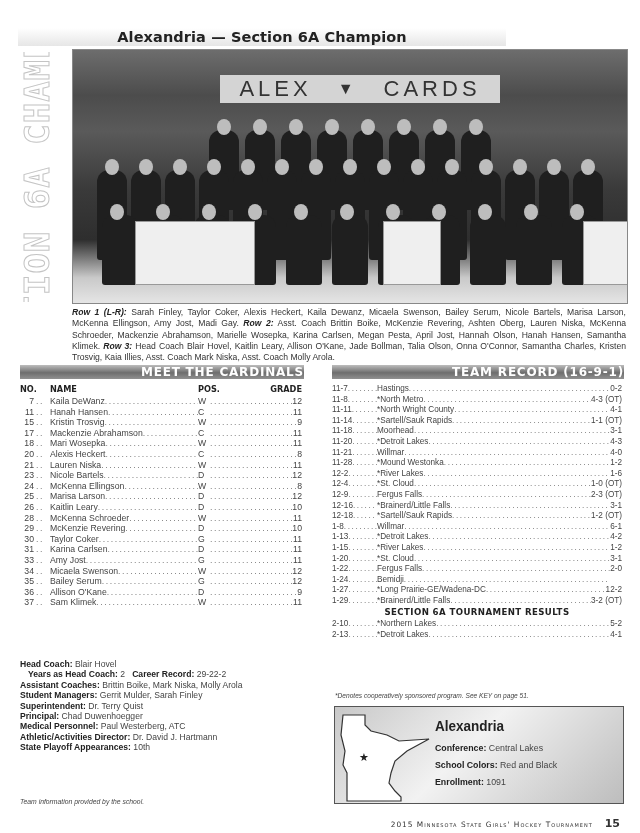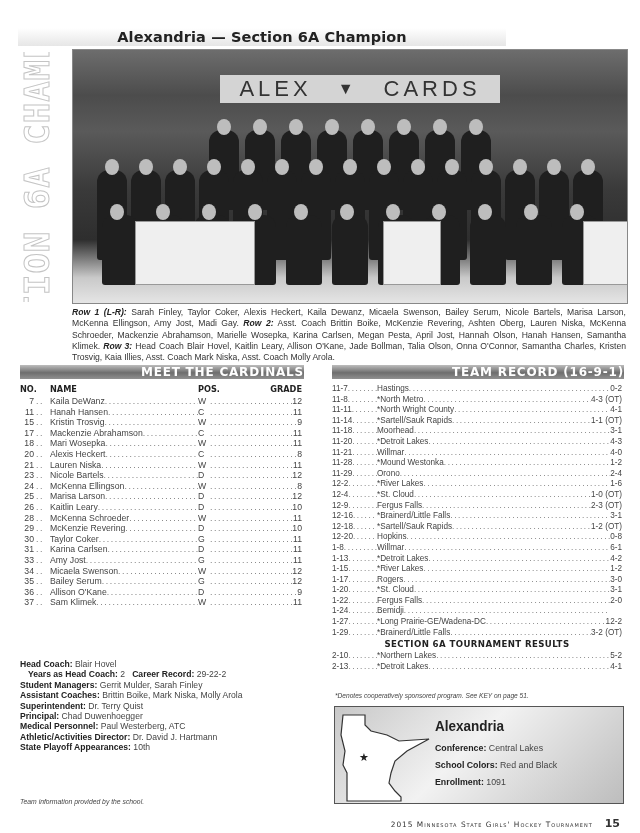--- a/index.html
+++ b/index.html
@@ -466,29 +466,20 @@
         <span style="width:45px;display:flex;overflow:hidden;">
           <span>11-28</span>
           <span class="lead"></span>
         </span>
         <span>*Mound Westonka</span>
         <span class="lead"></span>
         <span style="text-align:right;">1-2</span>
       </div>
       <div class="line">
         <span style="width:45px;display:flex;overflow:hidden;">
-          <span>11-29</span>
-          <span class="lead"></span>
-        </span>
-        <span>Orono</span>
-        <span class="lead"></span>
-        <span style="text-align:right;">2-4</span>
-      </div>
-      <div class="line">
-        <span style="width:45px;display:flex;overflow:hidden;">
           <span>12-2</span>
           <span class="lead"></span>
         </span>
         <span>*River Lakes</span>
         <span class="lead"></span>
         <span style="text-align:right;">1-6</span>
       </div>
       <div class="line">
         <span style="width:45px;display:flex;overflow:hidden;">
           <span>12-4</span>
@@ -520,29 +511,20 @@
         <span style="width:45px;display:flex;overflow:hidden;">
           <span>12-18</span>
           <span class="lead"></span>
         </span>
         <span>*Sartell/Sauk Rapids</span>
         <span class="lead"></span>
         <span style="text-align:right;">1-2 (OT)</span>
       </div>
       <div class="line">
         <span style="width:45px;display:flex;overflow:hidden;">
-          <span>12-20</span>
-          <span class="lead"></span>
-        </span>
-        <span>Hopkins</span>
-        <span class="lead"></span>
-        <span style="text-align:right;">0-8</span>
-      </div>
-      <div class="line">
-        <span style="width:45px;display:flex;overflow:hidden;">
           <span>1-8</span>
           <span class="lead"></span>
         </span>
         <span>Willmar</span>
         <span class="lead"></span>
         <span style="text-align:right;">6-1</span>
       </div>
       <div class="line">
         <span style="width:45px;display:flex;overflow:hidden;">
           <span>1-13</span>
@@ -553,29 +535,20 @@
         <span style="text-align:right;">4-2</span>
       </div>
       <div class="line">
         <span style="width:45px;display:flex;overflow:hidden;">
           <span>1-15</span>
           <span class="lead"></span>
         </span>
         <span>*River Lakes</span>
         <span class="lead"></span>
         <span style="text-align:right;">1-2</span>
-      </div>
-      <div class="line">
-        <span style="width:45px;display:flex;overflow:hidden;">
-          <span>1-17</span>
-          <span class="lead"></span>
-        </span>
-        <span>Rogers</span>
-        <span class="lead"></span>
-        <span style="text-align:right;">3-0</span>
       </div>
       <div class="line">
         <span style="width:45px;display:flex;overflow:hidden;">
           <span>1-20</span>
           <span class="lead"></span>
         </span>
         <span>*St. Cloud</span>
         <span class="lead"></span>
         <span style="text-align:right;">3-1</span>
       </div>
@@ -635,22 +608,22 @@
         <span>*Detroit Lakes</span>
         <span class="lead"></span>
         <span style="text-align:right;">4-1</span>
       </div>
     </div>
 </div>
 
 <div class="staff">
   <div><span class="k">Head Coach:</span> <span>Blair Hovel</span></div>
   <div style="padding-left:8px"><span class="k">Years as Head Coach:</span> <span>2</span>&nbsp;&nbsp; <span class="k">Career Record:</span> <span>29-22-2</span></div>
+  <div><span class="k">Assistant Coaches:</span> <span>Brittin Boike, Mark Niska, Molly Arola</span></div>
   <div><span class="k">Student Managers:</span> <span>Gerrit Mulder, Sarah Finley</span></div>
-  <div><span class="k">Assistant Coaches:</span> <span>Brittin Boike, Mark Niska, Molly Arola</span></div>
   <div><span class="k">Superintendent:</span> <span>Dr. Terry Quist</span></div>
   <div><span class="k">Principal:</span> <span>Chad Duwenhoegger</span></div>
   <div><span class="k">Medical Personnel:</span> <span>Paul Westerberg, ATC</span></div>
   <div><span class="k">Athletic/Activities Director:</span> <span>Dr. David J. Hartmann</span></div>
   <div><span class="k">State Playoff Appearances:</span> <span>10th</span></div>
 </div>
 
 <div class="footnote">*Denotes cooperatively sponsored program. See KEY on page 51.</div>
 
 <div class="infobox">

